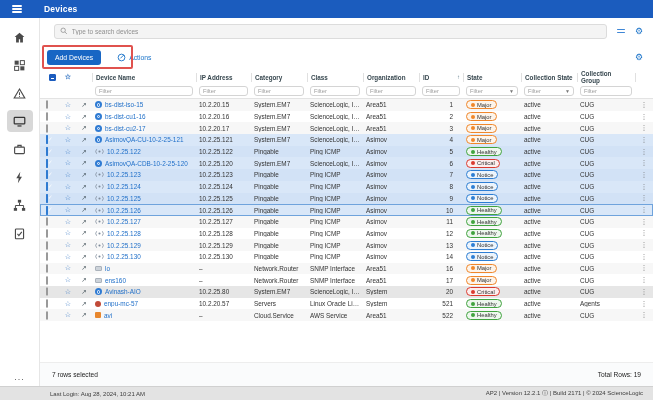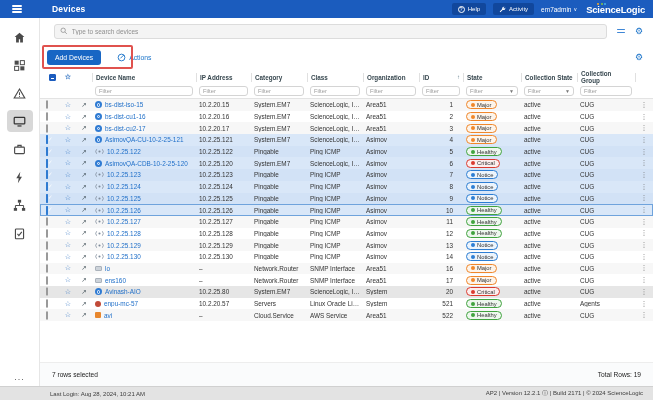--- a/index.html
+++ b/index.html
@@ -3,21 +3,21 @@
 <meta charset="utf-8">
 <style>
   * { margin:0; padding:0; box-sizing:border-box; }
   html,body { width:653px; height:400px; overflow:hidden; font-family:"Liberation Sans", sans-serif; background:#fff; }
   .app { position:relative; width:653px; height:400px; }
 
   
   .topbar { position:absolute; top:0; left:0; width:653px; height:18px; background:#1b5cbe; display:flex; align-items:center; color:#fff; padding:0 8px; }
   .hamburger { width:10px; display:flex; flex-direction:column; gap:1.5px; margin-left:4px; cursor:pointer; }
   .hamburger i { display:block; height:1.4px; background:#fff; border-radius:1px; }
-  .topbar-title { font-size:8.5px; font-weight:bold; margin-left:30px; letter-spacing:.2px; }
+  .topbar-title { font-size:8.5px; font-weight:bold; margin-left:22px; letter-spacing:.2px; }
   .topbar-right { margin-left:auto; display:flex; align-items:center; gap:7px; }
   .tb-btn { background:#11479c; border-radius:2px; height:12px; display:flex; align-items:center; gap:3px; padding:0 6px; font-size:6px; color:#fff; cursor:pointer; }
   .help-glyph { width:7px; height:7px; border:1px solid #fff; border-radius:50%; font-size:5px; line-height:5px; text-align:center; display:inline-block; }
   .user-chip { font-size:6.5px; display:flex; align-items:center; gap:2px; cursor:pointer; }
   .logo { font-size:9.5px; font-weight:bold; letter-spacing:-.2px; position:relative; padding-left:2px; }
   .logo .dots { position:absolute; top:-1px; left:13px; display:flex; gap:1.5px; }
   .logo .dots i { width:2px; height:2px; border-radius:50%; display:block; }
 
   
   .sidebar { position:absolute; top:18px; left:0; width:40px; height:368px; background:#fff; border-right:1px solid #e6e6e6; display:flex; flex-direction:column; align-items:center; padding-top:8px; }
@@ -92,44 +92,20 @@
 
 <div class="app">
 
   <div class="topbar">
     <span class="hamburger">
         <i></i>
         <i></i>
         <i></i>
       </span>
     <span class="topbar-title">Devices</span>
-    <span class="topbar-right">
-      <span class="tb-btn">
-        <span class="help-glyph">?</span>
-        <span>Help</span>
-      </span>
-      <span class="tb-btn">
-        <svg width="7" height="7" viewBox="0 0 16 16">
-            <path fill="#fff" d="M14.2 3.4l-2.6 2.6-1.6-1.6 2.6-2.6a4 4 0 0 0-5.2 5.2L1.6 12.8l1.6 1.6 5.8-5.8a4 4 0 0 0 5.2-5.2z"></path>
-          </svg>
-        <span>Activity</span>
-      </span>
-      <span class="user-chip">
-        <span>em7admin</span>
-        <span style="font-size:5px">∨</span>
-      </span>
-      <span class="logo">
-        <span class="dots">
-            <i style="background:#f6a821"></i>
-            <i style="background:#86c440"></i>
-            <i style="background:#45b6e8"></i>
-          </span>
-        <span>ScienceLogic</span>
-      </span>
-    </span>
   </div>
 
   <div class="sidebar">
     <div class="side-item">
         <svg viewBox="0 0 16 16">
           <path fill="#4a4a4a" d="M8 2L2 7.5h1.8V14h3.4v-4h1.6v4h3.4V7.5H14z"></path>
         </svg>
       </div>
       <div class="side-item">
         <svg viewBox="0 0 16 16">

